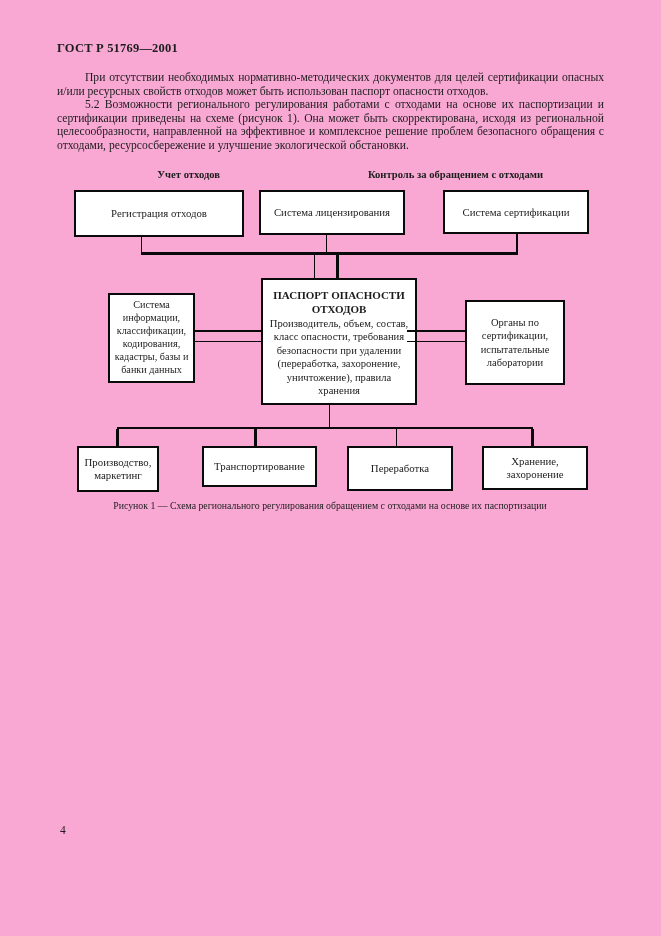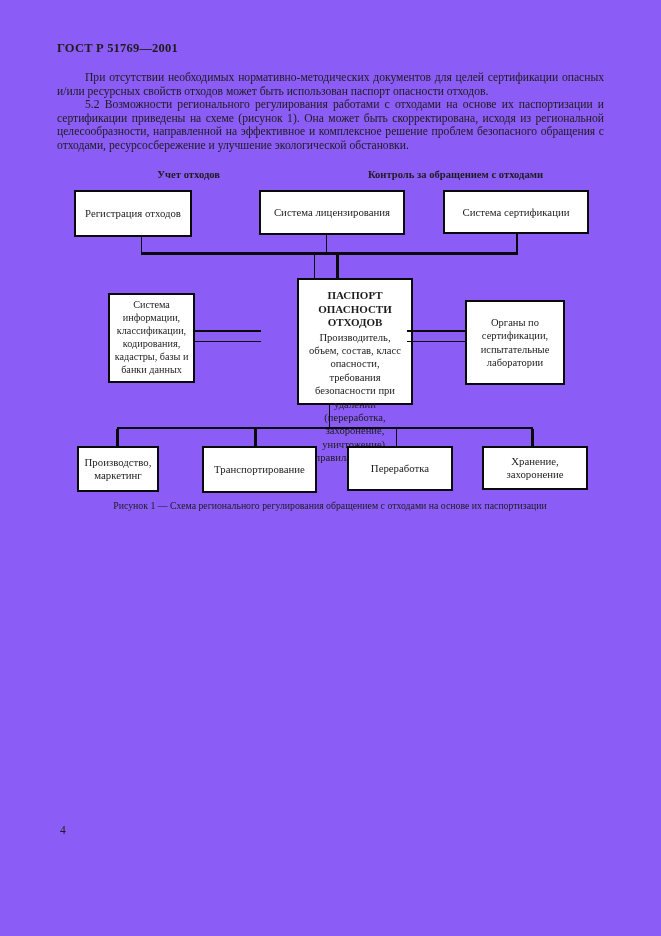--- a/index.html
+++ b/index.html
@@ -2,21 +2,21 @@
 <html><head>
 <meta charset="utf-8">
 <style>
   html,body{margin:0;padding:0;}
   body{
     width:661px;height:936px;background:#f4f4f2;
     font-family:"Liberation Serif","DejaVu Serif",serif;
     color:#1c1c1c;
   }
   .page{
-    position:relative;width:661px;height:936px;background:#8b5cf6;overflow:hidden;
+    position:relative;width:661px;height:936px;background:#f9a8d4;overflow:hidden;
   }
   .doc-header{
     position:absolute;left:57px;top:41px;
     font-size:12.5px;font-weight:bold;letter-spacing:.2px;white-space:nowrap;
   }
   .body-text{
     position:absolute;left:57px;top:71px;width:547px;
     font-size:11.6px;line-height:13.6px;text-align:justify;
   }
   .para{margin:0;text-indent:28px;}
@@ -51,42 +51,42 @@
   <div class="body-text">
     <p class="para">При отсутствии необходимых нормативно-методических документов для целей сертификации опасных и/или ресурсных свойств отходов может быть использован паспорт опасности отходов.</p>
     <p class="para">5.2 Возможности регионального регулирования работами с отходами на основе их паспортизации и сертификации приведены на схеме (рисунок 1). Она может быть скорректирована, исходя из региональной целесообразности, направленной на эффективное и комплексное решение проблем безопасного обращения с отходами, ресурсосбережение и улучшение экологической обстановки.</p>
   </div>
 
   <div class="diagram">
 
     <div class="grouplabel" style="left:74px;top:169px;width:146px;">Учет отходов</div>
     <div class="grouplabel" style="left:243px;top:169px;width:300px;">Контроль за обращением с отходами</div>
 
-    <div class="box" style="left:74px;top:190px;width:118px;height:47px;">
+    <div class="box" style="left:74px;top:190px;width:170px;height:47px;">
       <span>Регистрация отходов</span>
     </div>
     <div class="box" style="left:259px;top:190px;width:146px;height:45px;">
       <span>Система лицензирования</span>
     </div>
     <div class="box" style="left:443px;top:190px;width:146px;height:44px;">
       <span>Система сертификации</span>
     </div>
 
     <div class="line" style="left:141px;top:236px;width:1px;height:18px;"></div>
     <div class="line" style="left:326px;top:234px;width:1px;height:20px;"></div>
     <div class="line" style="left:516px;top:233px;width:2px;height:21px;"></div>
     <div class="line" style="left:141px;top:252px;width:377px;height:3px;"></div>
     <div class="line" style="left:314px;top:255px;width:1px;height:24px;"></div>
     <div class="line" style="left:336px;top:255px;width:3px;height:24px;"></div>
 
     <div class="box box-e" style="left:108px;top:293px;width:87px;height:90px;">
       <span>Система информации, классификации, кодирования, кадастры, базы и банки данных</span>
     </div>
 
-    <div class="box box-d" style="left:261px;top:278px;width:116px;height:127px;margin-left:36px;">
+    <div class="box box-d" style="left:261px;top:278px;width:156px;height:127px;">
       <div class="box-d-title">ПАСПОРТ ОПАСНОСТИ ОТХОДОВ</div>
       <div class="box-d-body">Производитель, объем, состав, класс опасности, требования безопасности при удалении (переработка, захоронение, уничтожение), правила хранения</div>
     </div>
 
     <div class="box box-f" style="left:465px;top:300px;width:100px;height:85px;">
       <span>Органы по сертификации, испытательные лаборатории</span>
     </div>
 
     <div class="line" style="left:195px;top:330px;width:66px;height:2px;"></div>
     <div class="line" style="left:195px;top:341px;width:66px;height:1px;"></div>
@@ -96,21 +96,21 @@
     <div class="line" style="left:329px;top:404px;width:1px;height:24px;"></div>
     <div class="line" style="left:117px;top:427px;width:416px;height:2px;"></div>
     <div class="line" style="left:116px;top:429px;width:3px;height:17px;"></div>
     <div class="line" style="left:254px;top:429px;width:3px;height:17px;"></div>
     <div class="line" style="left:396px;top:429px;width:1px;height:17px;"></div>
     <div class="line" style="left:531px;top:429px;width:3px;height:17px;"></div>
 
     <div class="box" style="left:77px;top:446px;width:82px;height:46px;">
       <span>Производство, маркетинг</span>
     </div>
-    <div class="box" style="left:202px;top:446px;width:115px;height:47px;">
+    <div class="box" style="left:202px;top:446px;width:115px;height:41px;">
       <span>Транспортирование</span>
     </div>
     <div class="box" style="left:347px;top:446px;width:106px;height:45px;justify-content:center;">
       <span>Переработка</span>
     </div>
     <div class="box" style="left:482px;top:446px;width:106px;height:44px;">
       <span>Хранение, захоронение</span>
     </div>
   </div>
 

